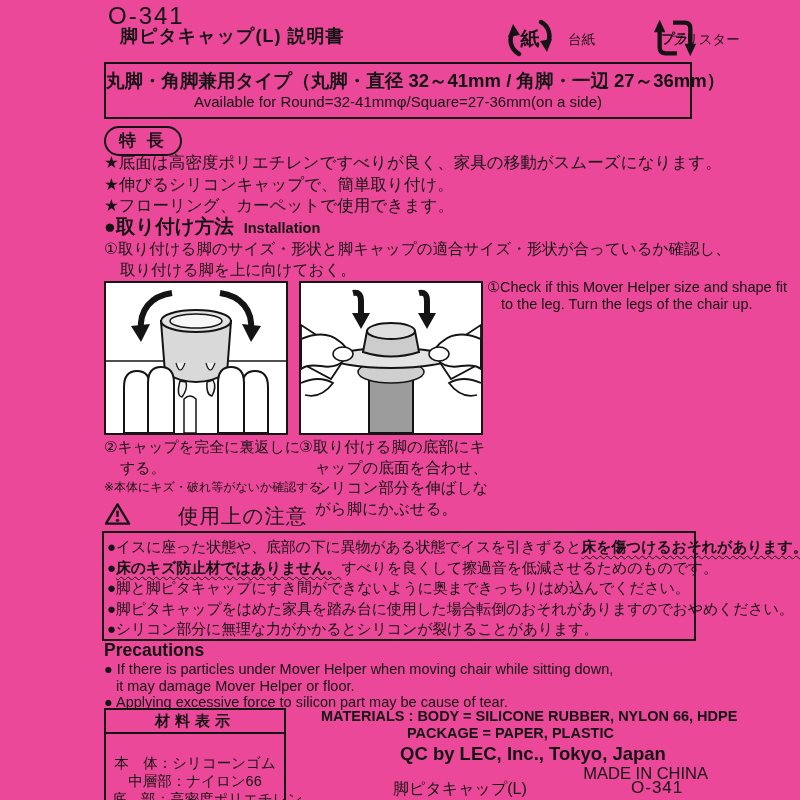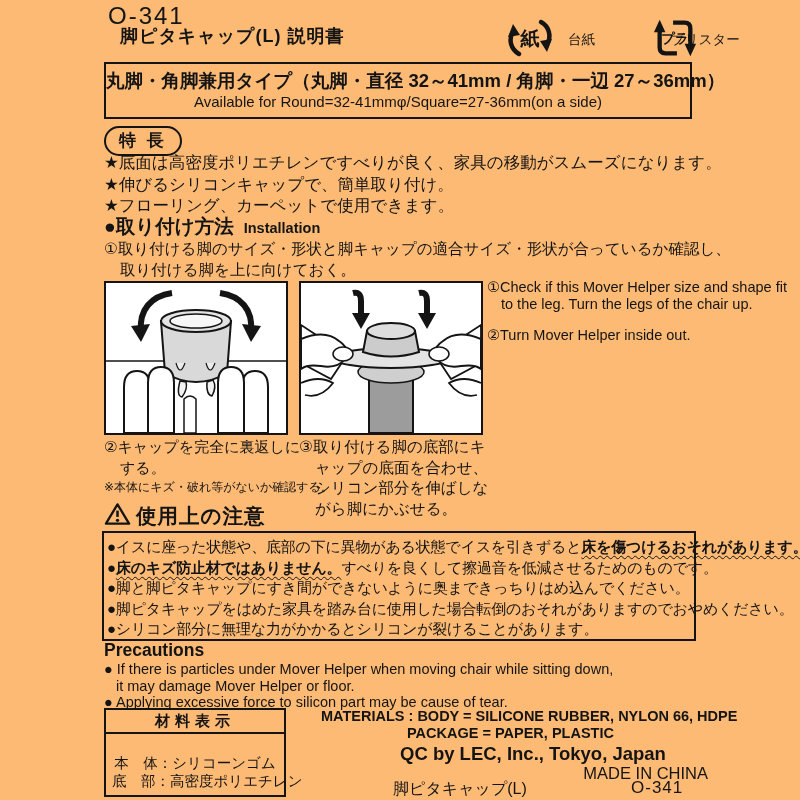--- a/index.html
+++ b/index.html
@@ -1,17 +1,17 @@
 <!DOCTYPE html>
 <html><head>
 <meta charset="utf-8">
 <style>
   html,body{margin:0;padding:0;background:#ffffff;}
   body{font-family:"Liberation Sans","DejaVu Sans",sans-serif;color:#141414;}
-  #page{position:relative;width:800px;height:800px;background:#fdba74;overflow:hidden;}
+  #page{position:relative;width:800px;height:800px;background:#ec4899;overflow:hidden;}
   .abs{position:absolute;}
   .nowrap{white-space:nowrap;}
   .bold{font-weight:700;}
   .hang{padding-left:16px;text-indent:-16px;}
 
   
   .model-no{left:108px;top:2px;font-size:24px;letter-spacing:2px;}
   .doc-title{left:120px;top:24px;font-size:18px;font-weight:700;letter-spacing:1px;}
   .recycle-label{font-size:13.5px;}
 
@@ -39,21 +39,21 @@
   .en-steps{left:487px;top:279px;width:312px;font-size:14.5px;line-height:16.5px;}
   .en-steps .p{margin-bottom:15px;padding-left:14px;text-indent:-14px;}
 
   
   .cap2{left:104px;top:437px;width:184px;font-size:15px;line-height:20.5px;}
   .cap2note{left:104px;top:479px;font-size:12px;}
   .cap3{left:299px;top:437px;width:182px;font-size:15.5px;line-height:20.5px;}
 
   
   .notice-head{left:104px;top:502px;display:flex;align-items:center;gap:5px;}
-  .notice-head .t{font-size:20.5px;font-weight:700;letter-spacing:1px;}
+  .notice-head .t{font-size:20.5px;font-weight:400;letter-spacing:1px;margin-left:42px;}
   .notice-box{left:102px;top:531px;width:584px;height:98px;border:2.5px solid #141414;padding:4px 3px;font-size:15px;line-height:20.6px;letter-spacing:-0.2px;}
   .wavy{text-decoration-line:underline;text-decoration-style:wavy;text-decoration-thickness:1px;text-underline-offset:3px;}
 
   
   .prec-head{left:104px;top:640px;font-size:17.5px;font-weight:700;}
   .prec-items{left:104px;top:661px;font-size:14.5px;line-height:16.5px;}
   .prec-items .cont{padding-left:12px;}
 
   
   .mat-table{left:104px;top:708px;width:178px;border:2px solid #141414;}
@@ -170,21 +170,20 @@
       </g>
       <g>
         <path d="M118,10 Q126,8 126,18 L126,32" fill="none" stroke="#141414" stroke-width="6"></path>
         <polygon points="117,30 135,30 126,46" fill="#141414"></polygon>
       </g>
     </svg>
   </div>
 
   <div class="abs en-steps">
     <div class="p">①Check if this Mover Helper size and shape fit to the leg. Turn the legs of the chair up.</div>
-    <div class="p">②Turn Mover Helper inside out.</div>
   </div>
 
   <div class="abs cap2 hang">②キャップを完全に裏返しにする。</div>
   <div class="abs cap3 hang">③取り付ける脚の底部にキャップの底面を合わせ、シリコン部分を伸ばしながら脚にかぶせる。</div>
   <div class="abs cap2note">※本体にキズ・破れ等がないか確認する。</div>
 
   <div class="abs notice-head">
     <span>
       <svg width="27" height="24" viewBox="0 0 28 24">
         <path d="M14,2 L26,22 L2,22 Z" fill="none" stroke="#141414" stroke-width="2.4" stroke-linejoin="round"></path>
@@ -207,20 +206,21 @@
   <div class="abs prec-items">
     <div>● If there is particles under Mover Helper when moving chair while sitting down,</div>
     <div class="cont">it may damage Mover Helper or floor.</div>
     <div>● Applying excessive force to silicon part may be cause of tear.</div>
   </div>
 
   <div class="abs mat-table">
     <div class="mat-head">材料表示</div>
     <div class="mat-rows">
       <div>本　体：シリコーンゴム</div>
+      <div>中層部：ナイロン66</div>
       <div>底　部：高密度ポリエチレン</div>
     </div>
   </div>
 
   <div class="abs materials-en">
     <div>MATERIALS : BODY = SILICONE RUBBER, NYLON 66, HDPE</div>
     <div class="l2">PACKAGE = PAPER, PLASTIC</div>
   </div>
   <div class="abs qc-line">QC by LEC, Inc., Tokyo, Japan</div>
   <div class="abs made-line">MADE IN CHINA</div>

